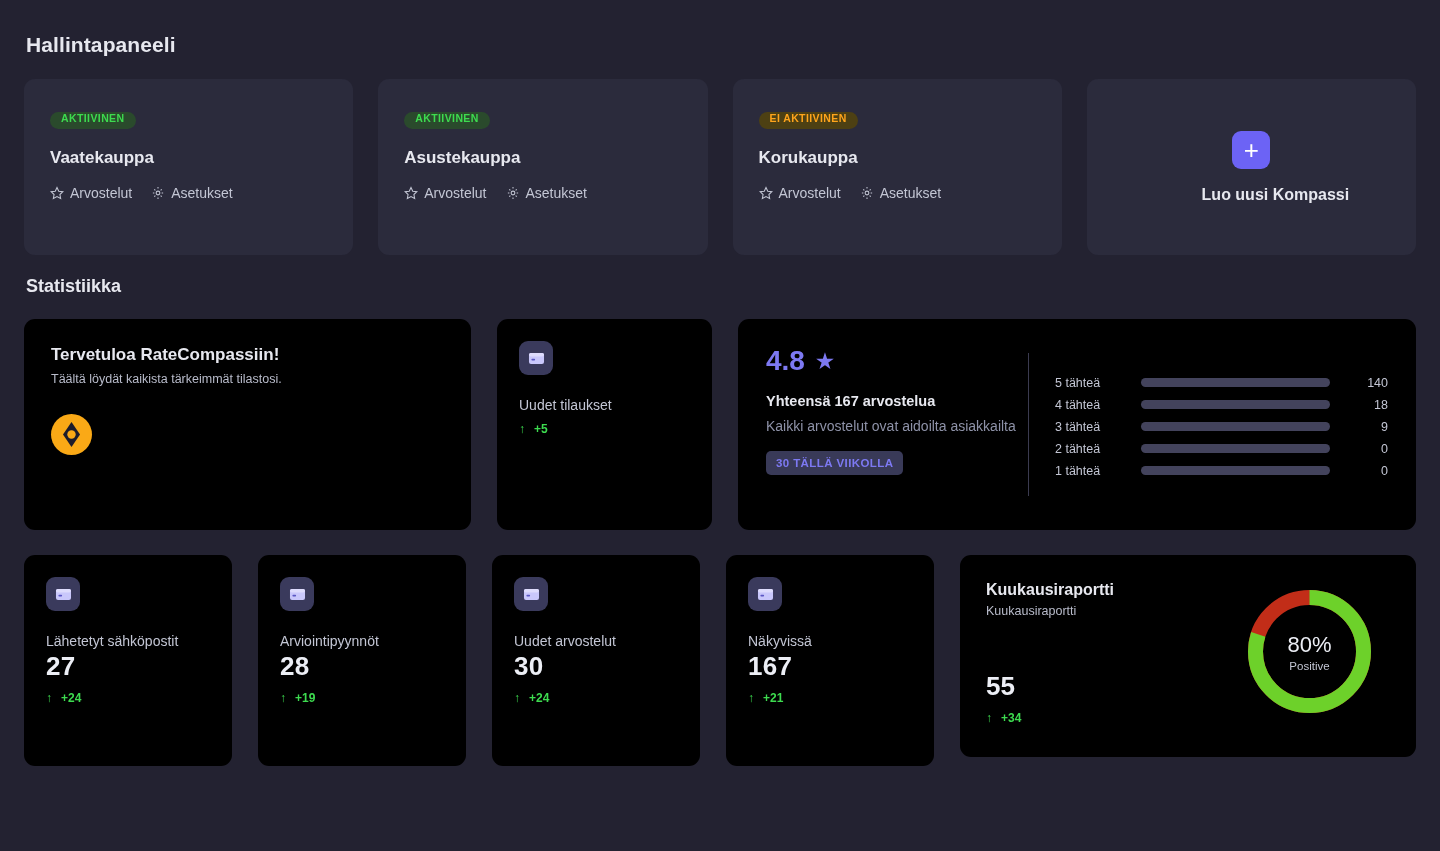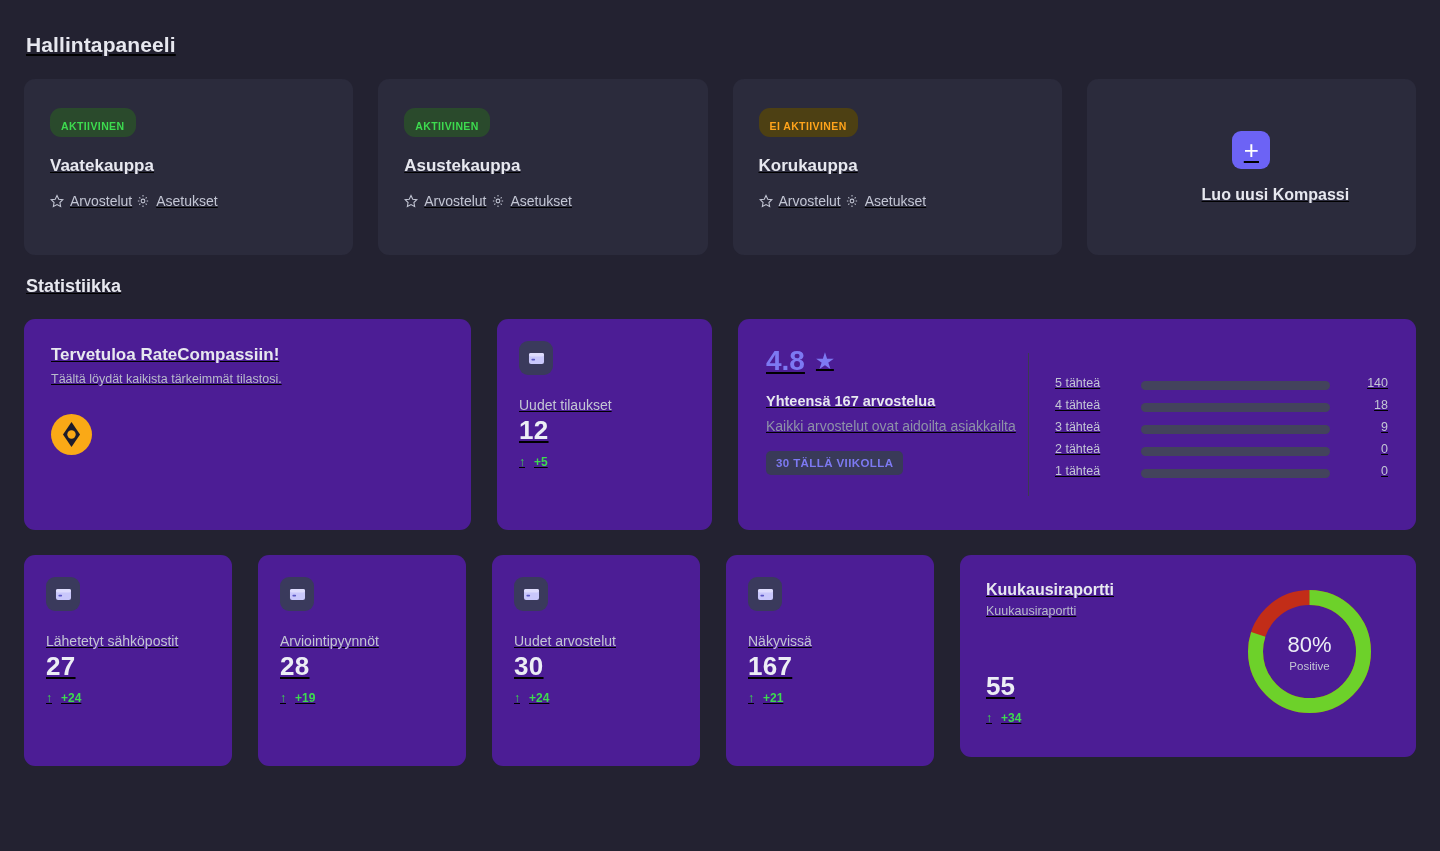--- a/index.html
+++ b/index.html
@@ -3,21 +3,21 @@
 <meta charset="utf-8">
 <style>
   * { box-sizing: border-box; margin: 0; padding: 0; }
   html, body {
     width: 1440px;
     height: 851px;
     background: #232231;
     font-family: "Liberation Sans", sans-serif;
     overflow: hidden;
   }
-  .page { padding: 24px 24px 0 24px; text-decoration: underline; }
+  .page { padding: 24px 24px 0 24px; }
 
   h1.page-title {
     font-size: 21px;
     font-weight: 700;
     color: #e7e8ef;
     letter-spacing: .1px;
     margin: 9px 0 0 2px;
   }
   h2.section-title {
     font-size: 18px;
@@ -37,34 +37,34 @@
     background: #2b2b3c;
     border-radius: 11px;
     height: 176px;
     padding: 29px 26px;
   }
   .badge {
     display: inline-block;
     font-size: 10.5px;
     font-weight: 700;
     letter-spacing: .4px;
-    padding: 12px 11px 5px;
+    padding: 0 11px 5px;
     border-radius: 11px;
   }
   .badge.active   { background: #2a4a2c; color: #3ddb4f; }
   .badge.inactive { background: #4d4013; color: #ffa41b; }
   .store-name {
     font-size: 17px;
     font-weight: 700;
     color: #e7e8ef;
     margin-top: 19px;
   }
   .store-links {
     display: flex;
-    gap: 4px;
+    gap: 19px;
     margin-top: 17px;
   }
   .store-link {
     display: flex;
     align-items: center;
     gap: 6px;
     font-size: 14px;
     color: #c3c6d4;
     cursor: pointer;
   }
@@ -95,21 +95,21 @@
   .create-label { font-size: 16px; font-weight: 700; color: #e7e8ef; padding-left: 48px; }
 
   
   .stats-row-1 {
     display: grid;
     grid-template-columns: 447px 215px 1fr;
     gap: 26px;
     margin-top: 22px;
   }
   .card {
-    background: #4c1d95;
+    background: #000000;
     border-radius: 11px;
   }
   .welcome-card { padding: 26px 27px; height: 211px; }
   .welcome-title { font-size: 17px; font-weight: 700; color: #e7e8ef; }
   .welcome-sub { font-size: 12.5px; color: #b9bccb; margin-top: 7px; }
   .logo-circle {
     width: 41px; height: 41px;
     border-radius: 50%;
     background: #faa916;
     margin-top: 28px;
@@ -153,21 +153,21 @@
     background: #393a58;
     color: #7d79f2;
     font-size: 11.5px;
     font-weight: 700;
     letter-spacing: .4px;
     padding: 6px 10px;
     border-radius: 5px;
   }
   .rating-divider { width: 1px; background: #3b3b50; margin: 8px 26px 8px 0; }
   .rating-right { flex: 1; display: flex; flex-direction: column; justify-content: center; gap: 8px; padding-top: 4px; }
-  .dist-row { display: flex; align-items: flex-end; gap: 30px; }
+  .dist-row { display: flex; align-items: center; gap: 30px; }
   .dist-label { font-size: 12.5px; color: #c3c6d4; width: 56px; flex: none; }
   .dist-track {
     flex: 1; height: 9px; border-radius: 5px; background: #43435c;
     overflow: hidden;
   }
   .dist-fill { height: 100%; border-radius: 5px; background: #6c63f5; }
   .dist-count { font-size: 12.5px; color: #c3c6d4; width: 28px; text-align: right; flex: none; }
 
   
   .stats-row-2 {
@@ -302,21 +302,20 @@
 
     <div class="card stat-card">
       <div class="stat-icon">
         <svg width="19" height="19" viewBox="0 0 24 24">
             <rect x="2.5" y="5" width="19" height="14" rx="2.6" fill="#c9c7fb"></rect>
             <rect x="2.5" y="5" width="19" height="4.4" rx="2.2" fill="#dedcfd"></rect>
             <rect x="5.6" y="12.4" width="4.6" height="2.1" rx="1" fill="#5b57c4"></rect>
           </svg>
       </div>
       <div class="stat-label">Uudet tilaukset</div>
-      <div class="stat-value">12</div>
       <div class="stat-trend">
         <span>↑</span>
         <span>+5</span>
       </div>
     </div>
 
     <div class="card rating-card">
       <div class="rating-left">
         <div class="rating-score">
           <span>4.8</span>

